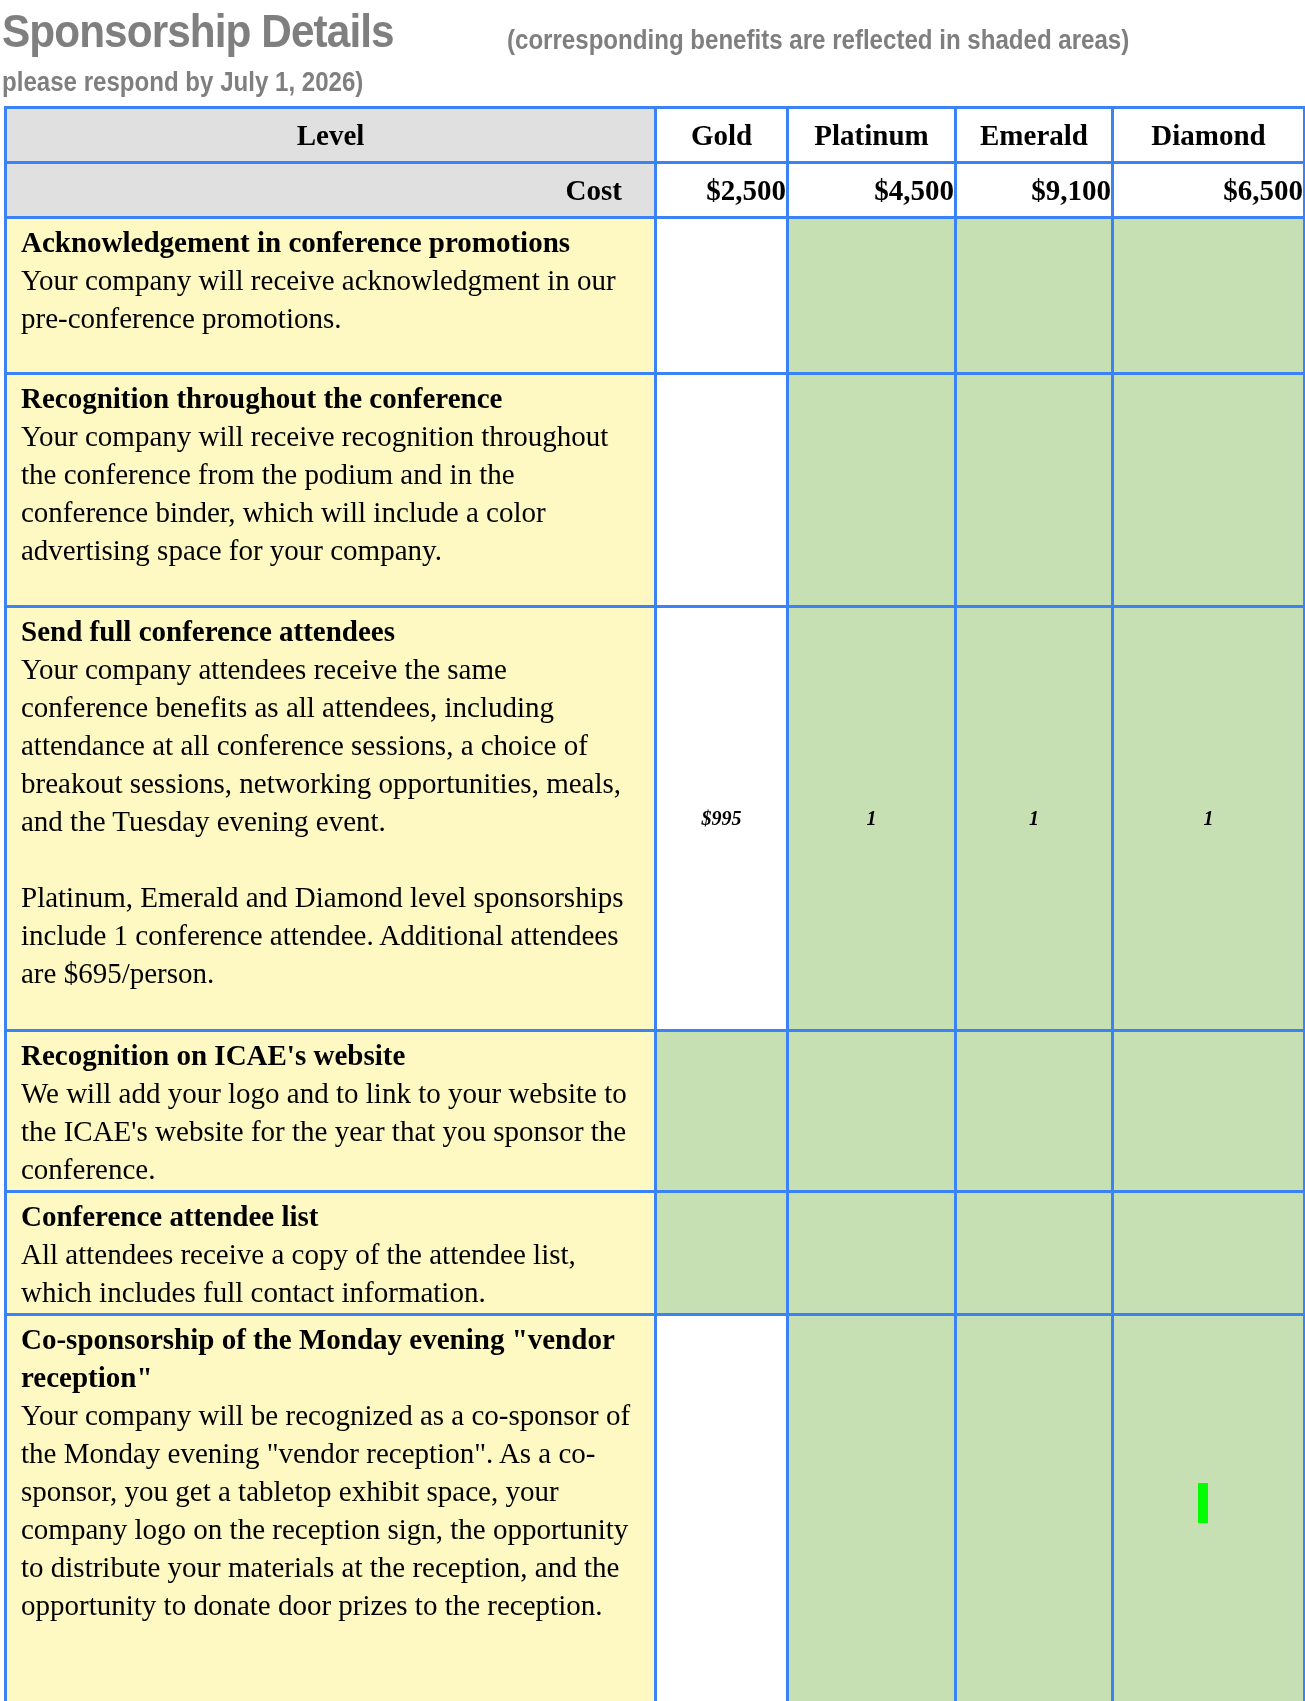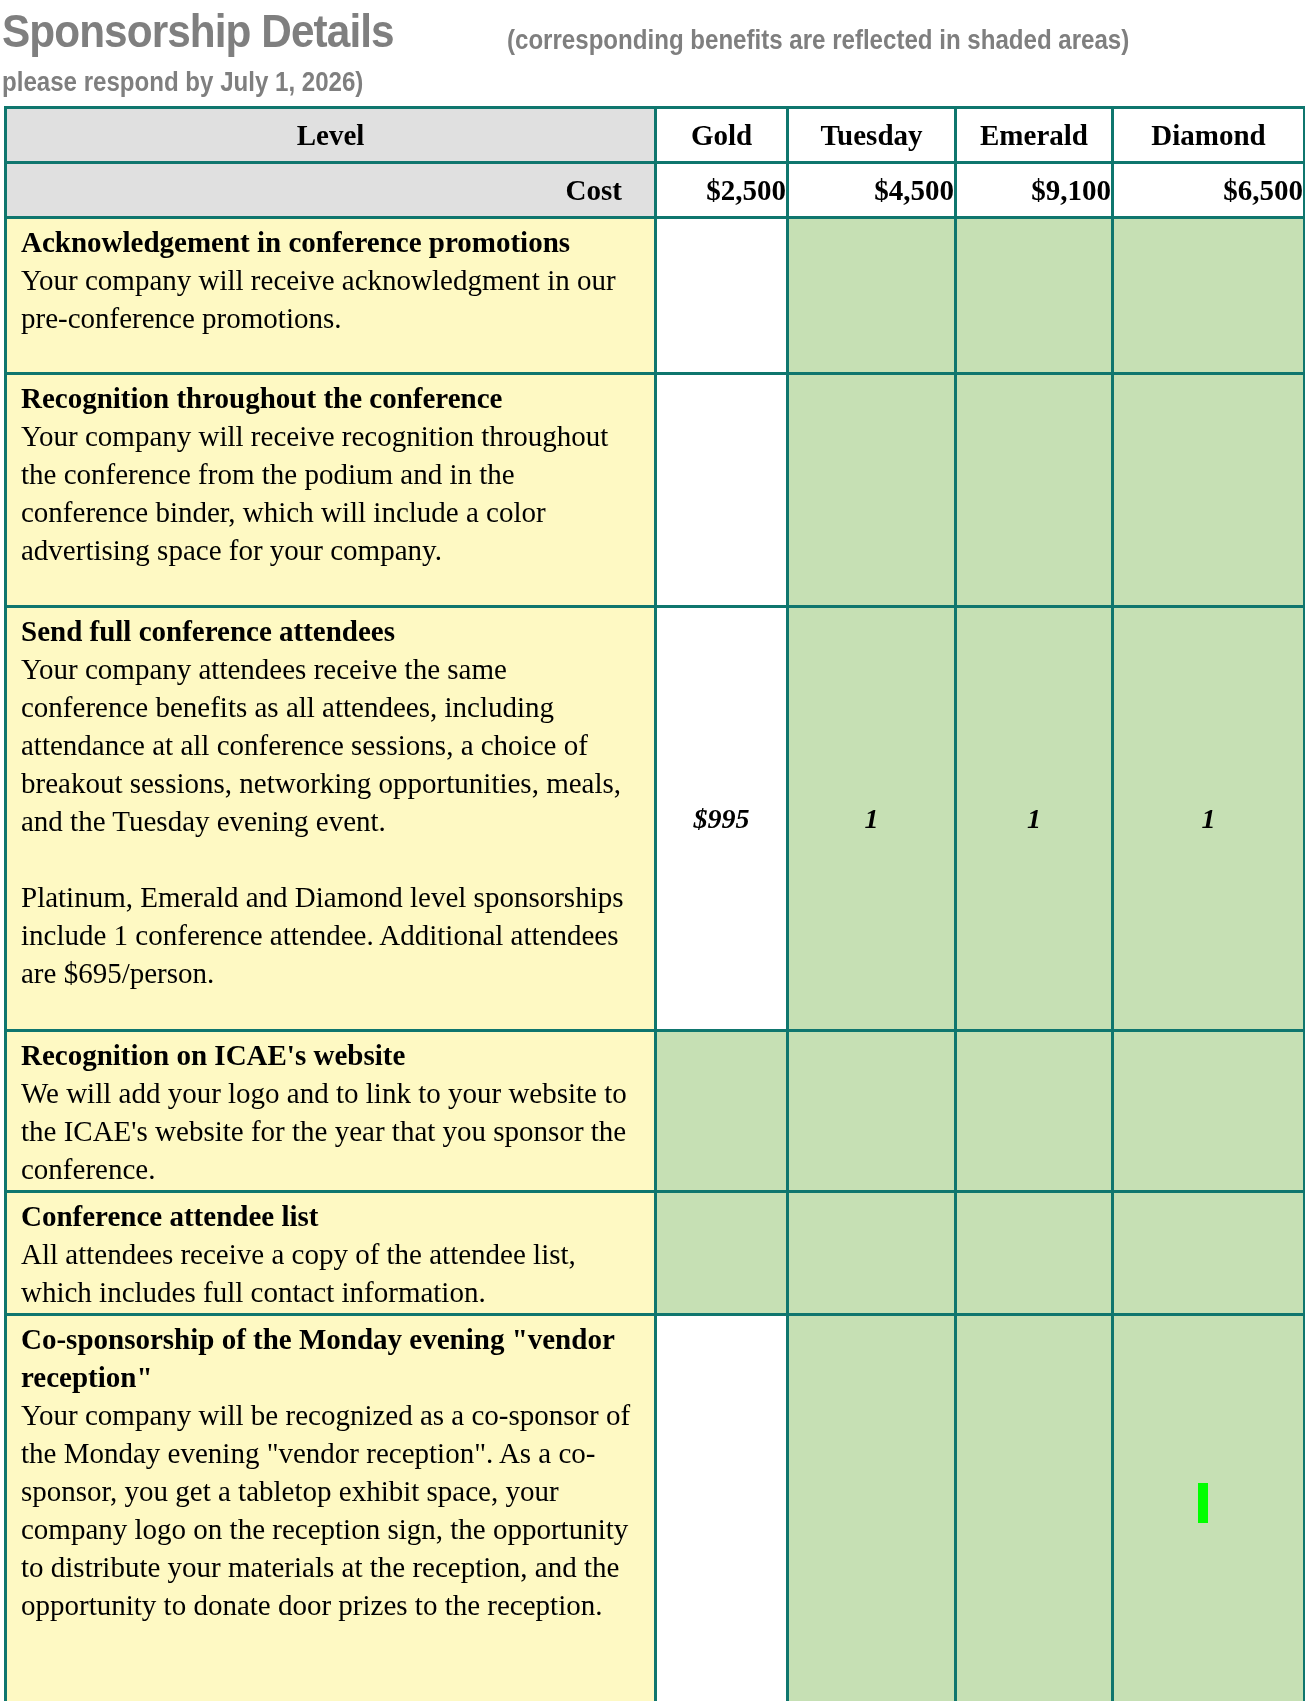--- a/index.html
+++ b/index.html
@@ -2,28 +2,28 @@
 <html><head>
 <meta charset="utf-8">
 <style>
   html, body { margin:0; padding:0; background:#ffffff; }
   body { width:1305px; height:1701px; position:relative; overflow:hidden; font-family:"Liberation Serif", serif; color:#000; }
   .title-wrap { position:absolute; left:2px; top:4px; width:1305px; color:#7f7f7f; font-family:"Liberation Sans", sans-serif; font-weight:bold; }
   .title-main { font-size:46px; letter-spacing:-1px; transform:scaleX(0.92); transform-origin:left; display:inline-block; }
   .title-sub { position:absolute; left:505px; top:20px; font-size:28px; transform:scaleX(0.86); transform-origin:left; white-space:nowrap; }
   .title-line2 { position:absolute; left:0; top:62px; font-size:28px; transform:scaleX(0.86); transform-origin:left; white-space:nowrap; }
   table { position:absolute; left:4px; top:106px; width:1299px; border-collapse:collapse; table-layout:fixed; }
-  td { border:3px solid #0f766e; padding:0; vertical-align:top; }
+  td { border:3px solid #3b82f6; padding:0; vertical-align:top; }
   .hdr td { height:52px; text-align:center; vertical-align:middle; font-weight:bold; font-size:29px; }
   .hdr .lvl { background:#e0e0e0; }
   .cost-row td { height:52px; text-align:right; vertical-align:middle; font-weight:bold; font-size:29px; }
   .cost-row .lbl { background:#e0e0e0; text-align:right; padding-right:32px; }
   .desc { background:#fef9c3; padding:4px 14px 2px 14px; font-size:29px; line-height:38px; }
   .desc .bt { font-weight:bold; }
-  .cell { background:#ffffff; text-align:center; vertical-align:middle; font-style:italic; font-weight:bold; font-size:28px; }
+  .cell { background:#ffffff; text-align:center; vertical-align:middle; font-style:italic; font-weight:bold; font-size:20px; }
   .cell.on { background:#c6e0b4; }
   .cursor-mark { position:absolute; left:1198px; top:1483px; width:10px; height:40px; background:#00ff00; }
 </style>
 </head>
 <body>
 
 <div class="title-wrap">
   <span class="title-main">Sponsorship Details</span>
   <span class="title-sub">(corresponding benefits are reflected in shaded areas)</span>
   <span class="title-line2">please respond by July 1, 2026)</span>
@@ -34,21 +34,21 @@
     <col style="width:650px">
       <col style="width:132px">
       <col style="width:168px">
       <col style="width:157px">
       <col style="width:192px">
   </colgroup>
   <tbody>
       <tr class="hdr">
     <td class="lvl">Level</td>
     <td>Gold</td>
-    <td>Tuesday</td>
+    <td>Platinum</td>
     <td>Emerald</td>
     <td>Diamond</td>
   </tr>
   <tr class="cost-row">
     <td class="lbl">Cost</td>
     <td>$2,500</td>
     <td>$4,500</td>
     <td>$9,100</td>
     <td>$6,500</td>
   </tr>

